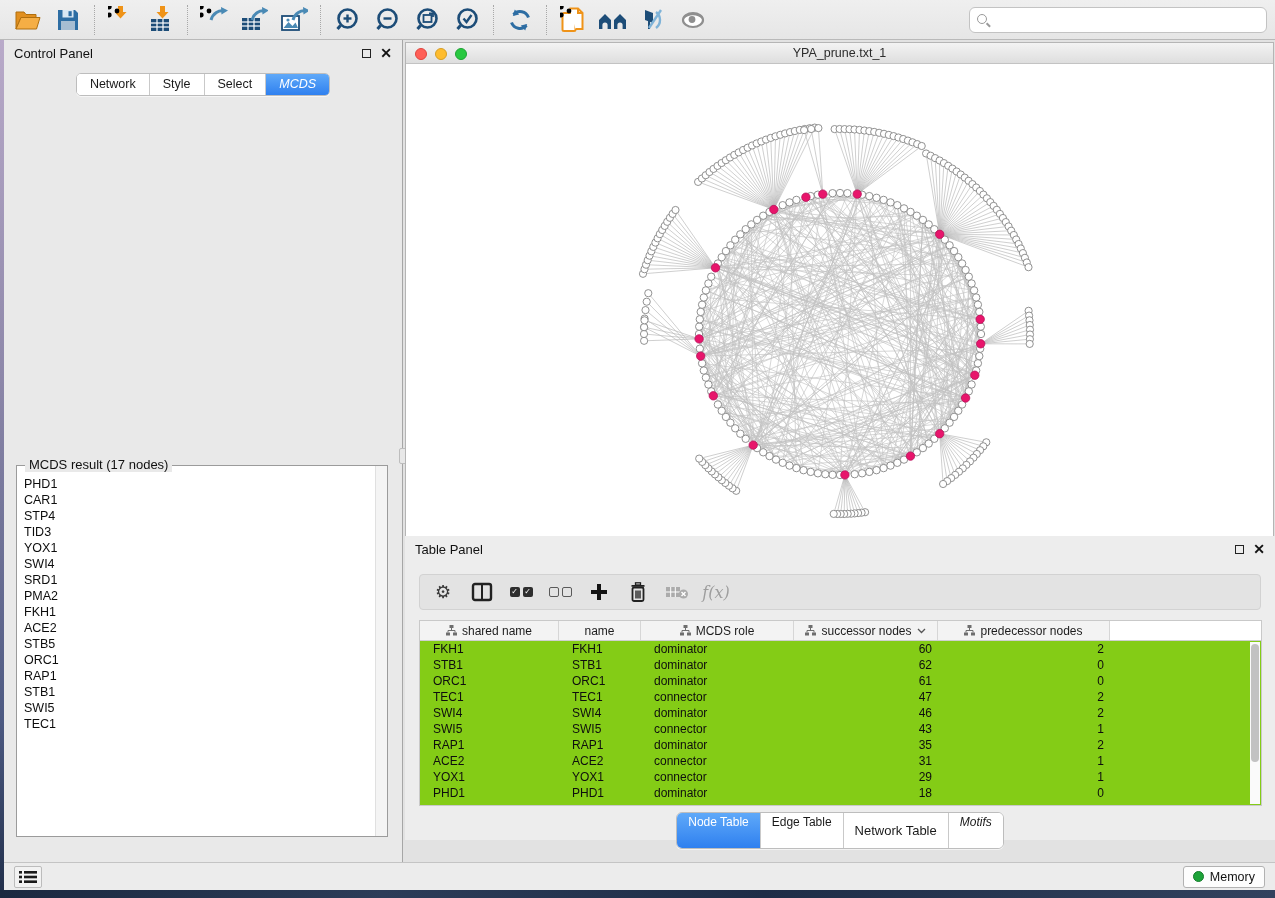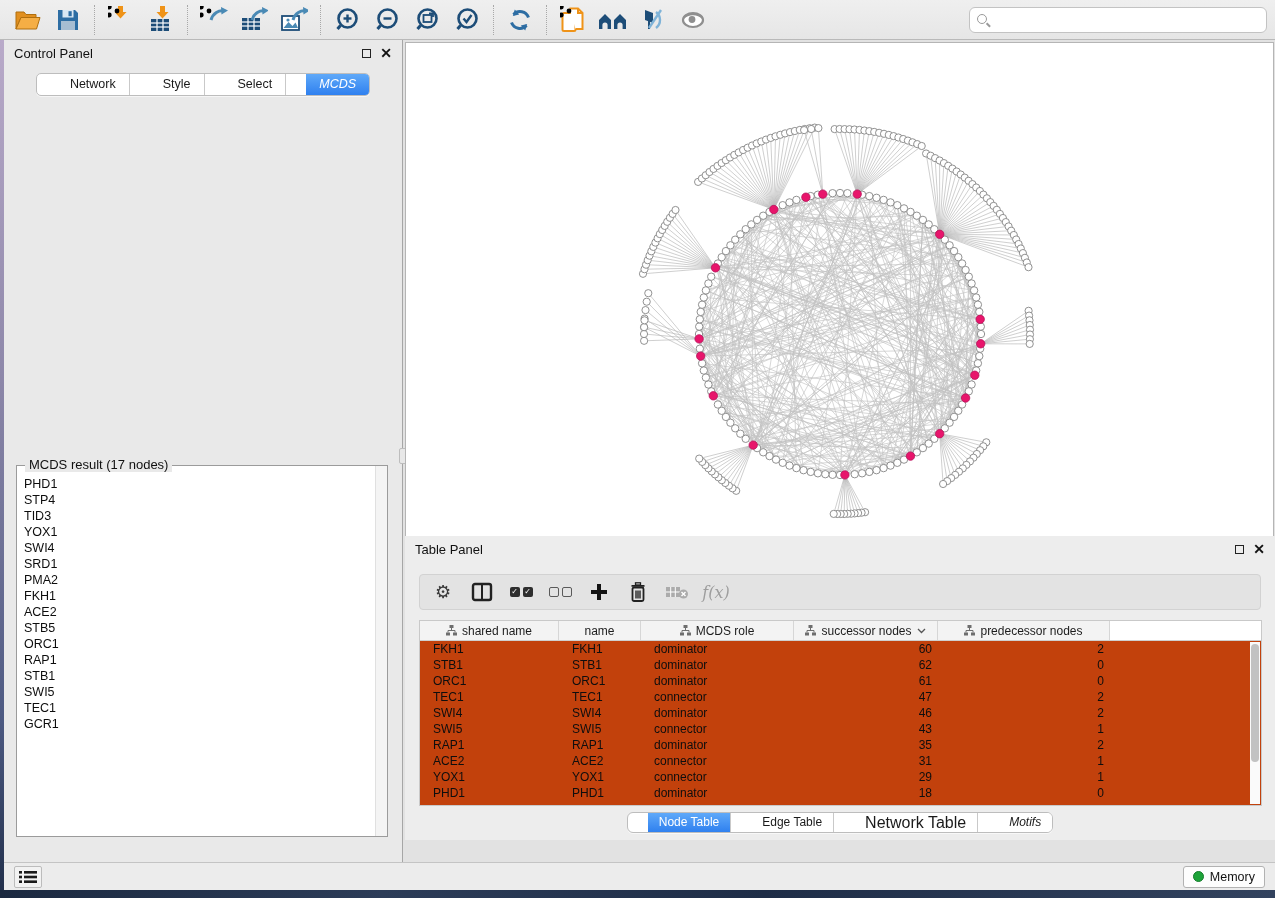--- a/index.html
+++ b/index.html
@@ -24,21 +24,21 @@
 
   
   #control-panel { position:absolute; left:0; top:0; width:399px; height:822px;
     background:#e9e9e9; border-right:1px solid #a6a6a6; }
   .panel-titlebar { height:26px; display:flex; align-items:center; padding:0 10px; color:#111; font-size:13px; }
   .panel-ctrls { margin-left:auto; display:flex; gap:9px; align-items:center; }
   .float-sq { width:9px; height:9px; border:1.5px solid #222; display:inline-block; }
   .close-x { font-size:14px; font-weight:bold; color:#111; line-height:10px; }
 
   .seg { display:flex; border:1px solid #bdbdbd; border-radius:5px; background:#fff; overflow:hidden; box-shadow:0 1px 0 rgba(255,255,255,.6); }
-  .seg > div { padding:2px 13px; font-size:12.5px; color:#1a1a1a; background:#fff; border-right:1px solid #c9c9c9; line-height:17px; white-space:nowrap;margin-left:20px; }
+  .seg > div { padding:2px 13px; font-size:12.5px; color:#1a1a1a; background:#fff; border-right:1px solid #c9c9c9; line-height:17px; white-space:nowrap; }
   .seg > div:last-child { border-right:none;font-style:italic; }
   .seg > div.active { background:linear-gradient(180deg,#5fa9f9,#2f80ef); color:#fff; }
   #cp-tabs-row { position:absolute; left:0; top:33px; width:100%; display:flex; justify-content:center; }
 
   #cp-section { position:absolute; left:7px; top:55px; width:385px; height:360px;
     background:#ececec; border:1px solid #d6d6d6; border-radius:4px; }
   #opt-label { margin-top:21px; text-align:center; font-size:13px; color:#111; }
   #criterion-dd { position:relative; margin:11px auto 0; width:313px; height:23px; background:#fff;
     border:1px solid #ababab; border-radius:4px; font-size:12.5px; color:#111;
     display:flex; align-items:center; padding-left:9px; }
@@ -79,21 +79,21 @@
   #tp-toolbar { position:absolute; left:14px; top:38px; width:842px; height:36px; background:#e3e3e3;
     border:1px solid #d2d2d2; border-radius:4px; display:flex; align-items:center; padding:0 10px; gap:13px; }
   .tp-icon { width:26px; height:26px; display:flex; align-items:center; justify-content:center; }
   .gear { font-size:18px; color:#3a3a3a; line-height:18px; }
   .cb-pair { display:flex; gap:3px; }
   .cb { width:10px; height:10px; border-radius:2px; }
   .cb.checked { background:#2e2e2e; color:#fff; font-size:8px; line-height:10px; text-align:center; }
   .cb.un { border:1.6px solid #5a5a5a; background:transparent; }
   .fx { font-family:"DejaVu Serif", serif; font-style:italic; font-size:16px; color:#9e9e9e; }
 
-  #tp-table { position:absolute; left:14px; top:84px; width:843px; height:186px; background:#c2410c; border:1px solid #c9c9c9; overflow:hidden; }
+  #tp-table { position:absolute; left:14px; top:84px; width:843px; height:186px; background:#84cc16; border:1px solid #c9c9c9; overflow:hidden; }
   #tp-header { display:flex; height:20px; background:#f3f3f3; border-bottom:1px solid #cfcfcf; }
   .th { display:flex; align-items:center; justify-content:center; gap:5px; border-right:1px solid #d6d6d6;
     font-size:12px; color:#1c1c1c; position:relative; }
   .tr { display:flex; height:16px; font-size:12px; color:#0e0e0e; }
   .td { padding:0 0 0 13px; line-height:16px; white-space:nowrap; overflow:hidden; }
   .td.num { text-align:right; padding:0 6px 0 0; }
   #tp-scroll { position:absolute; right:1px; top:21px; bottom:1px; width:10px; background:#fafafa; }
   #tp-thumb { position:absolute; left:1px; top:2px; width:8px; height:118px; background:#c2c2c2; border-radius:4px; }
   #tp-tabs-row { position:absolute; left:0; top:276px; width:100%; display:flex; justify-content:center; }
 
@@ -339,44 +339,52 @@
           <div>Select</div>
           <div class="active">MCDS</div>
         </div>
       </div>
 
 
     <div id="mcds-fieldset">
       <span id="mcds-legend">MCDS result (17 nodes)</span>
       <div id="mcds-list">
           <div>PHD1</div>
+          <div>CAR1</div>
           <div>STP4</div>
           <div>TID3</div>
           <div>YOX1</div>
           <div>SWI4</div>
           <div>SRD1</div>
           <div>PMA2</div>
           <div>FKH1</div>
           <div>ACE2</div>
           <div>STB5</div>
           <div>ORC1</div>
           <div>RAP1</div>
           <div>STB1</div>
           <div>SWI5</div>
           <div>TEC1</div>
-          <div>GCR1</div>
         </div>
       <div id="mcds-scroll"></div>
     </div>
   </div>
 
   <div id="right-region">
     <div class="v-splitter"></div>
 
     <div id="net-window">
+      <div id="net-titlebar">
+        <span class="lights">
+          <span class="light red"></span>
+          <span class="light yellow"></span>
+          <span class="light green"></span>
+        </span>
+        <div id="net-title">YPA_prune.txt_1</div>
+      </div>
       <div id="net-canvas"><svg width="867" height="491" viewBox="0 0 867 491">
       <g stroke="#8f8f8f" stroke-width="0.65" opacity="0.55">
               <line x1="309.5" y1="203.8" x2="363.5" y2="147.9"></line>
               <line x1="309.5" y1="203.8" x2="390.4" y2="404.1"></line>
               <line x1="309.5" y1="203.8" x2="522.7" y2="379.6"></line>
               <line x1="309.5" y1="203.8" x2="556.1" y2="199.5"></line>
               <line x1="309.5" y1="203.8" x2="528.3" y2="165.2"></line>
               <line x1="309.5" y1="203.8" x2="574.2" y2="284.7"></line>
               <line x1="309.5" y1="203.8" x2="571.9" y2="299.3"></line>
               <line x1="309.5" y1="203.8" x2="571.9" y2="299.3"></line>
@@ -1412,21 +1420,21 @@
             </div>
           </div>
         <div id="tp-scroll">
             <div id="tp-thumb"></div>
           </div>
       </div>
       <div id="tp-tabs-row">
           <div class="seg" id="tp-tabs" style="border-radius:6px;">
             <div class="active" style="font-size: 12px; padding: 1px 11px;">Node Table</div>
             <div style="font-size: 12px; padding: 1px 11px;">Edge Table</div>
-            <div style="font-size: 16px; padding: 1px 11px;">Network Table</div>
+            <div style="font-size: 13px; padding: 9px 11px;">Network Table</div>
             <div style="font-size: 12px; padding: 1px 11px;">Motifs</div>
           </div>
         </div>
     </div>
   </div>
 </div>
 
 <div id="status-bar">
   <div id="list-btn">
     <svg width="18" height="14" viewBox="0 0 18 14">

